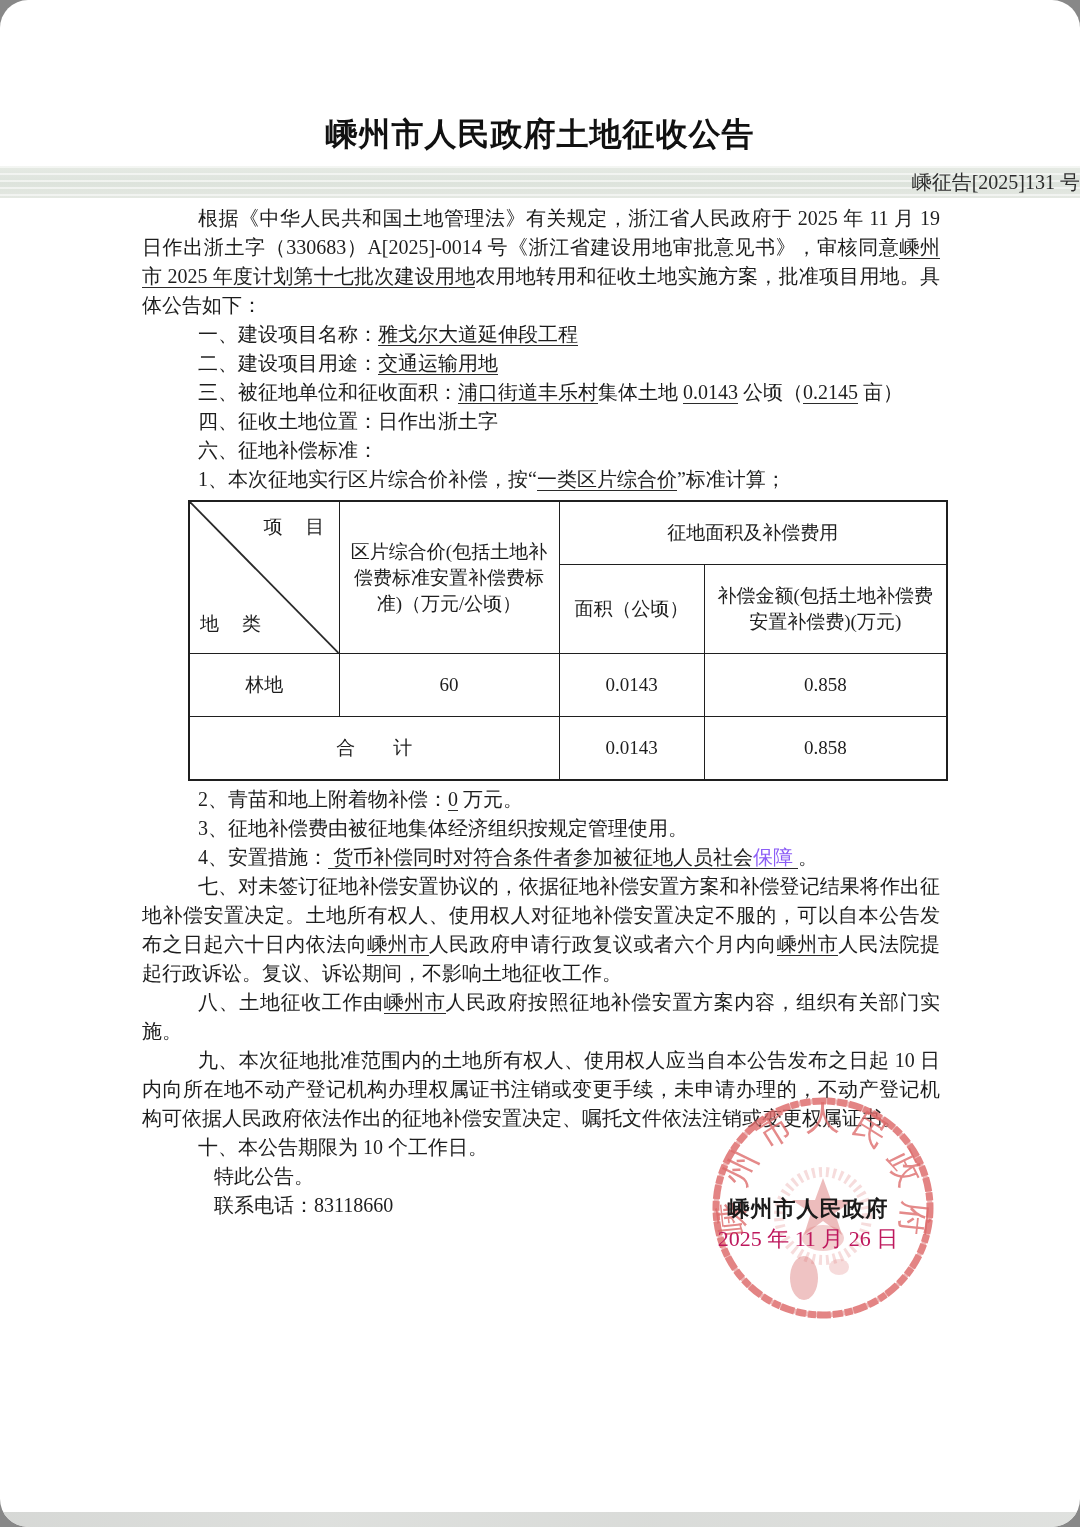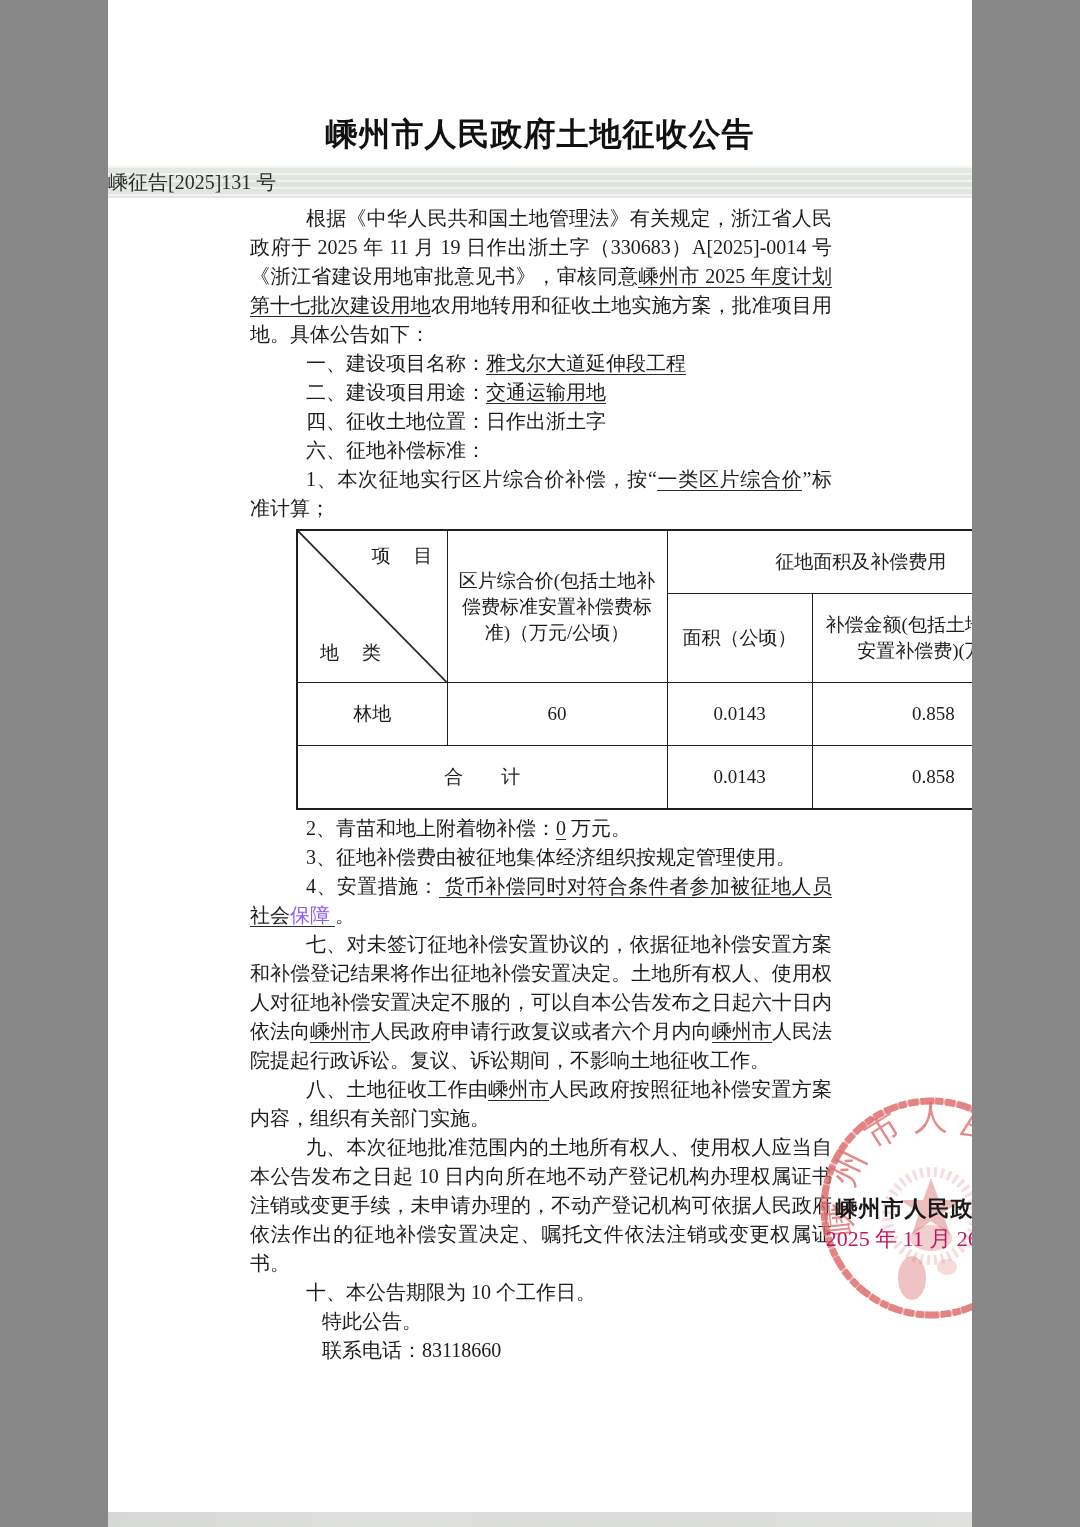--- a/index.html
+++ b/index.html
@@ -1,23 +1,24 @@
 <!DOCTYPE html>
 <html><head>
 <meta charset="utf-8">
 <style>
   html,body{margin:0;padding:0;background:#888;}
   .page{
     position:relative;
-    width:864px;height:1527px;
+    width:1080px;height:1527px;
     margin:0 auto;
     background:#ffffff;
     overflow:hidden;
     font-family:"Liberation Serif","DejaVu Serif",serif;
     color:#1d1d1d;
+    border-radius:28px;
   }
   .title{
     margin:0;
     padding-top:116px;
     text-align:center;
     font-family:"Liberation Sans","DejaVu Sans",sans-serif;
     font-weight:bold;
     font-size:32px;
     line-height:36px;
     letter-spacing:1px;
@@ -25,21 +26,21 @@
   }
   .band{
     margin-top:14px;
     height:32px;
     width:100%;
     background:
       repeating-linear-gradient(180deg,
         rgba(255,255,255,0.55) 0px, rgba(255,255,255,0.55) 2px,
         rgba(0,0,0,0) 2px, rgba(0,0,0,0) 7px),
       linear-gradient(180deg,#e6eae4 0%,#dde3dc 55%,#e4e8e2 100%);
-    display:flex;align-items:center;justify-content:flex-start;
+    display:flex;align-items:center;justify-content:flex-end;
     font-size:20px;color:#2c2c2c;
   }
   .body{
     margin:6px 140px 0 142px;
     font-size:20px;
     line-height:29px;
     text-align:justify;
   }
   .para{margin:0;}
   .ind{text-indent:56px;}
@@ -60,21 +61,21 @@
   .ctable td{
     border:1px solid #1f1f1f;
     vertical-align:middle;
     padding:18px 6px;
     text-align:center;
   }
   .corner{position:relative;padding:0;}
   .corner .diag{position:absolute;left:0;top:0;width:100%;height:100%;}
   .corner .diag line{stroke:#2a2a2a;stroke-width:1.2;}
   .corner-top{position:absolute;top:12px;right:12px;letter-spacing:2px;}
-  .corner-bottom{position:absolute;bottom:16px;left:22px;letter-spacing:2px;}
+  .corner-bottom{position:absolute;bottom:16px;left:10px;letter-spacing:2px;}
   
   .seal{position:absolute;left:704px;top:1092px;width:238px;height:240px;}
   .sig-gov{
     position:absolute;left:702px;top:1194px;width:212px;
     text-align:center;font-size:22px;font-weight:bold;color:#1a1a1a;letter-spacing:1px;
   }
   .sig-date{
     position:absolute;left:692px;top:1224px;width:232px;
     text-align:center;font-size:22px;color:#be185d;
   }
@@ -92,20 +93,21 @@
   <h1 class="title">嵊州市人民政府土地征收公告</h1>
 
   <div class="band">
     <span>嵊征告[2025]131 号</span>
   </div>
 
   <div class="body">
     <p class="para ind"><span>根据《中华人民共和国土地管理法》有关规定，浙江省人民政府于 2025 年 11 月 19 日作出浙土字（330683）A[2025]-0014 号《浙江省建设用地审批意见书》，审核同意</span><span class="u">嵊州市 2025 年度计划第十七批次建设用地</span><span>农用地转用和征收土地实施方案，批准项目用地。具体公告如下：</span></p>
     <p class="para ind"><span>一、建设项目名称：</span><span class="u">雅戈尔大道延伸段工程</span></p>
     <p class="para ind"><span>二、建设项目用途：</span><span class="u">交通运输用地</span></p>
+    <p class="para ind"><span>三、被征地单位和征收面积：</span><span class="u">浦口街道丰乐村</span><span>集体土地 </span><span class="u">0.0143</span><span> 公顷（</span><span class="u">0.2145</span><span> 亩）</span></p>
     <p class="para ind"><span>四、征收土地位置：日作出浙土字</span></p>
     <p class="para ind"><span>六、征地补偿标准：</span></p>
     <p class="para ind"><span>1、本次征地实行区片综合价补偿，按“</span><span class="u">一类区片综合价</span><span>”标准计算；</span></p>
 
     <table class="ctable">
       <colgroup>
         <col style="width:150px">
           <col style="width:220px">
           <col style="width:145px">
           <col style="width:243px">

